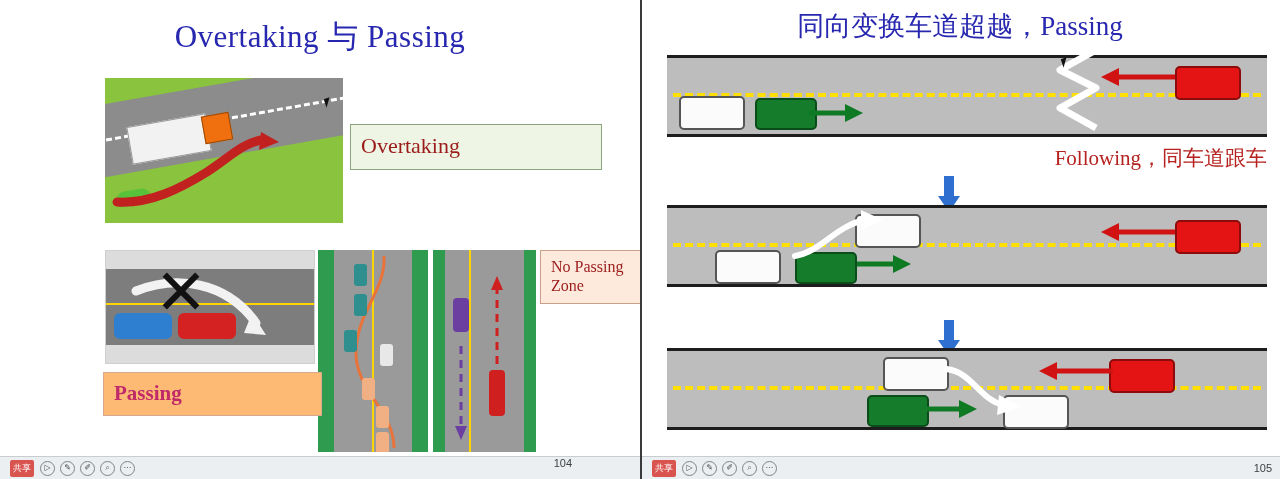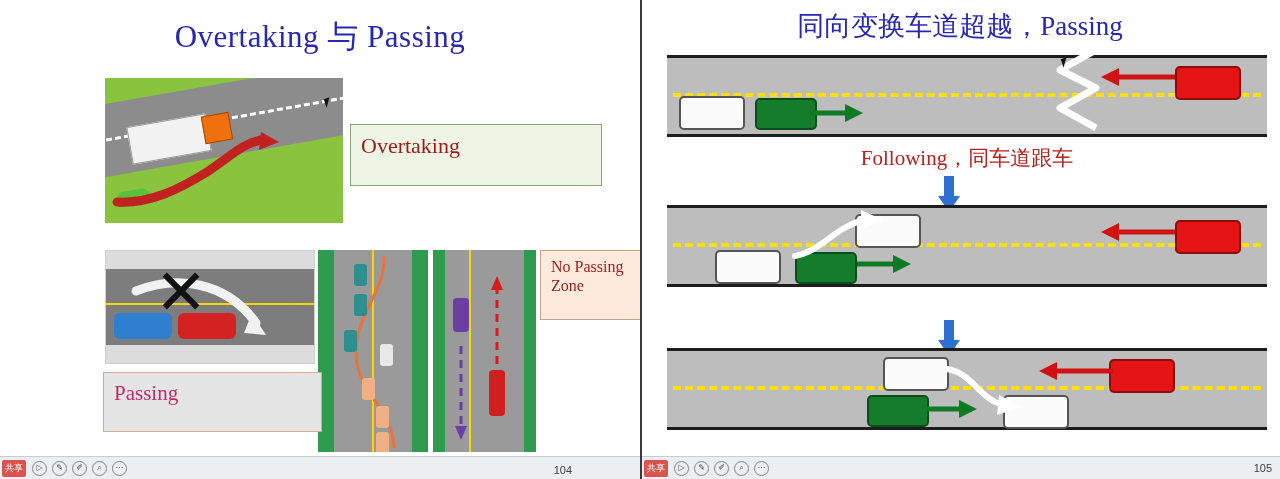--- a/index.html
+++ b/index.html
@@ -132,21 +132,21 @@
     height: 0;
     border-left: 6px solid #111;
     border-bottom: 9px solid transparent;
     transform: rotate(-18deg);
   }
 
   
   .callout {
     position: absolute;
     border: 1px solid #6f9a6f;
-    padding: 6px 10px 24px 10px;
+    padding: 6px 10px 8px 10px;
     line-height: 1.35;
   }
   .callout-green {
     left: 350px;
     top: 124px;
     width: 230px;
     background: #eef5e4;
     border-color: #8aa57c;
   }
   .callout-green .l1 {
@@ -154,22 +154,23 @@
     font-size: 22px;
   }
   .callout-green .l2 {
     color: #2727b0;
     font-size: 20px;
   }
   .callout-pink {
     left: 103px;
     top: 372px;
     width: 197px;
-    background: #e5e5e5;
+    background: #fdba74;
     border-color: #d8a98e;
+    font-weight: bold;
   }
   .callout-pink .l1 {
     color: #c02a6a;
     font-size: 21px;
   }
   .callout-pink .l2 {
     color: #c02a6a;
     font-size: 19px;
   }
   .callout-nopass {
@@ -389,21 +390,21 @@
     width: 62px;
     height: 30px;
     background: #e41414;
     border: 2px solid #8c0b0b;
     border-radius: 5px;
   }
   .cap-red {
     position: absolute;
     width: 600px;
     left: 667px;
-    text-align: center;
+    text-align: right;
     color: #b5221f;
     font-size: 21px;
   }
   .cap1 { top: 144px; }
   .cap2 { top: 294px; }
   .cap3 { top: 435px; }
   .down-arrow {
     position: absolute;
     left: 938px;
     width: 22px;
@@ -418,21 +419,21 @@
     bottom: 0;
     height: 22px;
     background: #eceff1;
     border-top: 1px solid #c8cdd0;
     display: flex;
     align-items: center;
   }
   .sb-left  { left: 0;   width: 640px; }
   .sb-right { left: 642px; width: 638px; }
   .sb-badge {
-    margin-left: 2px;
+    margin-left: 10px;
     background: #d9534f;
     color: #fff;
     font-size: 9px;
     padding: 2px 3px;
     font-family: "Liberation Sans", sans-serif;
     border-radius: 2px;
   }
   .sb-icons {
     display: flex;
     align-items: center;
@@ -450,21 +451,21 @@
     text-align: center;
     font-family: "Liberation Sans", sans-serif;
   }
   .page-num {
     margin-left: auto;
     margin-right: 8px;
     font-size: 11px;
     color: #3c4144;
     font-family: "Liberation Sans", sans-serif;
   }
-  .pn-left { position: absolute; right: 60px; bottom: 3px; text-align: center; }
+  .pn-left { position: absolute; right: 60px; bottom: 10px; text-align: center; }
 </style>
 </head>
 <body>
 
 <div class="deck">
 
   <div class="slide">
 
     <div class="title-left">Overtaking 与 Passing</div>
 

